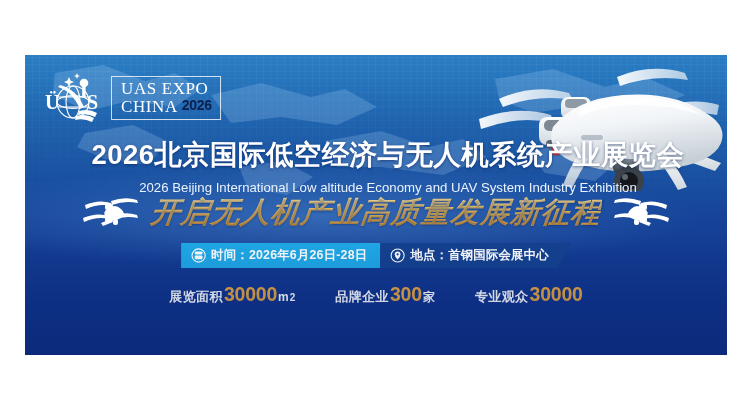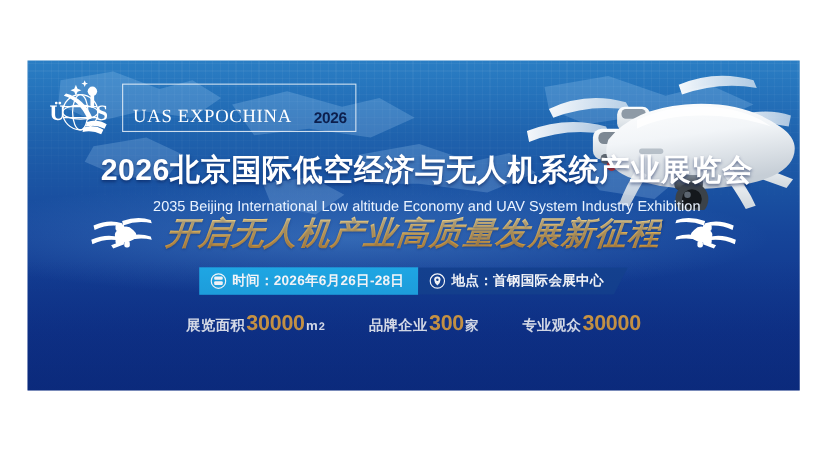--- a/index.html
+++ b/index.html
@@ -50,28 +50,28 @@
   }
 
   
   .drone-photo { position:absolute; right:-6px; top:-14px; width:330px; height:150px; }
 
   
   .logo { position:absolute; left:18px; top:14px; display:flex; align-items:center; gap:6px; }
   .logo-emblem { width:62px; height:58px; flex:0 0 auto; }
   .logo-textbox {
     border:1.4px solid rgba(255,255,255,.78);
-    padding:20px 8px 4px 9px;
-    display:flex; flex-direction:row; line-height:1.02;
+    padding:3px 8px 4px 9px;
+    display:flex; flex-direction:column; line-height:1.02;
   }
   .logo-l1 {
     font-family:"Liberation Serif", serif; font-size:17px; letter-spacing:.6px;
     color:#ffffff; font-weight:400; white-space:nowrap;
   }
-  .logo-l2row { display:flex; align-items:flex-end; gap:20px; white-space:nowrap; }
+  .logo-l2row { display:flex; align-items:flex-start; gap:4px; white-space:nowrap; }
   .logo-l2 {
     font-family:"Liberation Serif", serif; font-size:17px; letter-spacing:.6px;
     color:#ffffff; font-weight:400;
   }
   .logo-year {
     font-family:"Liberation Sans", sans-serif; font-size:14px; font-weight:bold;
     color:#0c1f4d; letter-spacing:-.3px;
   }
 
   
@@ -242,21 +242,21 @@
         <span class="logo-l1">UAS EXPO</span>
         <span class="logo-l2row">
           <span class="logo-l2">CHINA</span>
           <span class="logo-year">2026</span>
         </span>
       </div>
     </div>
 
     <div class="head">
       <div class="title-cn">2026北京国际低空经济与无人机系统产业展览会</div>
-      <div class="title-en">2035 Beijing International Low altitude Economy and UAV System Industry Exhibition</div>
+      <div class="title-en">2026 Beijing International Low altitude Economy and UAV System Industry Exhibition</div>
     </div>
 
     <div class="slogan-row">
       <svg class="drone-ico" viewBox="0 0 62 34">
         <g fill="#ffffff">
           <path d="M4 9 q14 -6 26 -2 l1 3 q-13 -3 -26 3 z"></path>
           <path d="M30 5 q14 -5 26 -1 l1 3 q-13 -3 -26 2 z"></path>
           <path d="M2 22 q14 -6 26 -2 l1 3 q-13 -3 -26 3 z"></path>
           <path d="M30 20 q14 -5 26 -1 l1 3 q-13 -3 -26 2 z"></path>
           <rect x="24" y="8" width="8" height="6" rx="2"></rect>

